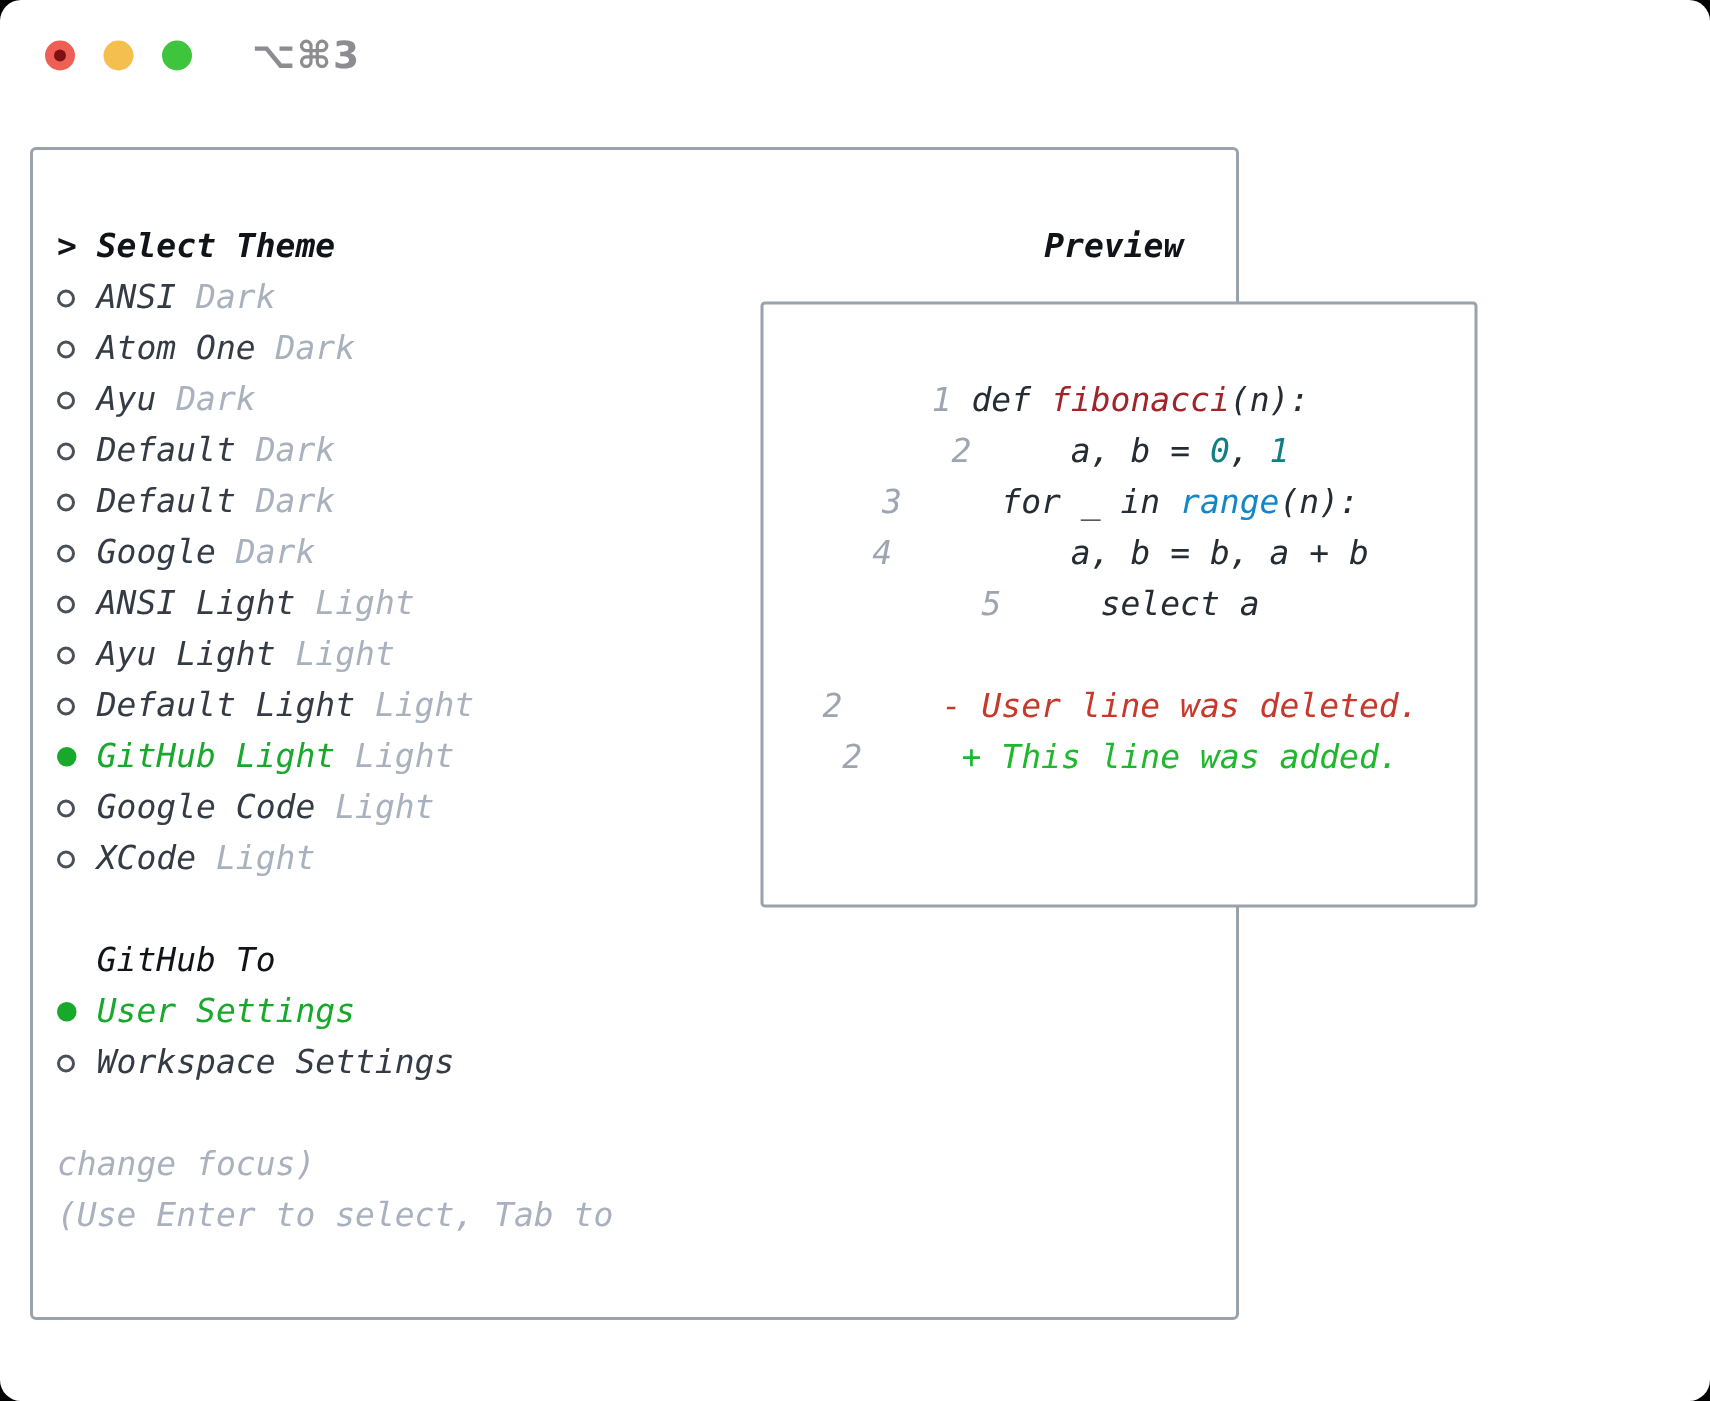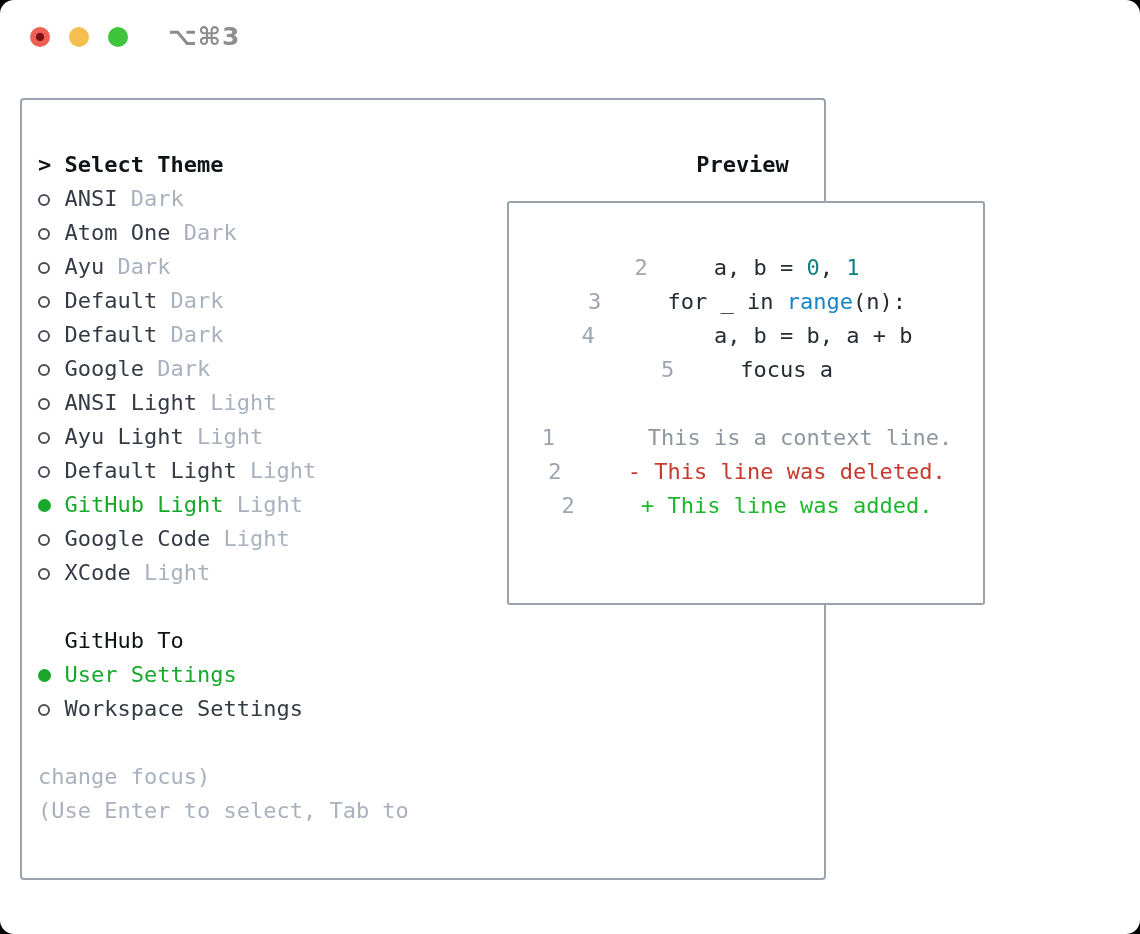--- a/index.html
+++ b/index.html
@@ -17,21 +17,21 @@
   .traffic{position:absolute;top:27px;left:30px;display:flex;gap:19px;}
   .light{width:20px;height:20px;border-radius:50%;position:relative;}
   .light-close{background:var(--traffic-red);}
   .light-close .inner-dot{position:absolute;left:6px;top:6px;width:8px;height:8px;border-radius:50%;background:var(--traffic-red-dot);}
   .light-min{background:var(--traffic-yellow);}
   .light-zoom{background:var(--traffic-green);}
   .win-title{position:absolute;left:168px;top:22px;font-family:"DejaVu Sans","Liberation Sans",sans-serif;
     font-size:25px;font-weight:bold;color:var(--title-gray);letter-spacing:1px;}
   
   .panel{position:absolute;left:20px;top:98px;width:806px;height:782px;box-sizing:border-box;
-    border:2px solid var(--border-gray);border-radius:4px;background:#fff;}
+    border:2px solid var(--border-gray);border-radius:4px;background:#fff;font-style:italic;}
   .line{white-space:pre;font-size:22px;line-height:34px;height:34px;}
   .left-col{position:absolute;left:16px;top:48px;}
   .right-col{position:absolute;left:478px;top:48px;text-align:center;}
   .col-header{color:var(--header-black);font-weight:bold;}
   .apply-header{color:var(--header-black);padding-left:2ch;}
   .hint{color:var(--muted);}
   
   .row{cursor:default;}
   .bullet{display:inline-block;width:1ch;}
   .dot{display:inline-block;box-sizing:border-box;width:12px;height:12px;border-radius:50%;
@@ -91,25 +91,25 @@
           <div class="line row"><span class="bullet"><span class="dot"></span></span> <span class="theme-label">Workspace Settings</span></div>
         </div>
       <div class="line"></div>
       <div class="line hint">change focus)</div>
       <div class="line hint">(Use Enter to select, Tab to</div>
     </div>
 
     <div class="right-col">
       <div class="line col-header">Preview</div>
       <div class="preview-box">
+          <div class="line"><span class="ln">1</span> <span class="seg-code">def </span><span class="seg-func">fibonacci</span><span class="seg-code">(n):</span></div>
           <div class="line"><span class="ln">2</span> <span class="seg-code">    a, b = </span><span class="seg-num">0</span><span class="seg-code">, </span><span class="seg-num">1</span></div>
           <div class="line"><span class="ln">3</span> <span class="seg-code">    for _ in </span><span class="seg-builtin">range</span><span class="seg-code">(n):</span></div>
           <div class="line"><span class="ln">4</span> <span class="seg-code">        a, b = b, a + b</span></div>
-          <div class="line"><span class="ln">5</span> <span class="seg-code">    focus a</span></div>
+          <div class="line"><span class="ln">5</span> <span class="seg-code">    select a</span></div>
           <div class="line"><span class="ln"></span></div>
-          <div class="line"><span class="ln">1</span> <span class="seg-context">      This is a context line.</span></div>
-          <div class="line"><span class="ln">2</span> <span class="seg-deleted">    - This line was deleted.</span></div>
+          <div class="line"><span class="ln">2</span> <span class="seg-deleted">    - User line was deleted.</span></div>
           <div class="line"><span class="ln">2</span> <span class="seg-added">    + This line was added.</span></div>
         </div>
     </div>
 
   </div>
 </div>
 
 </body></html>

